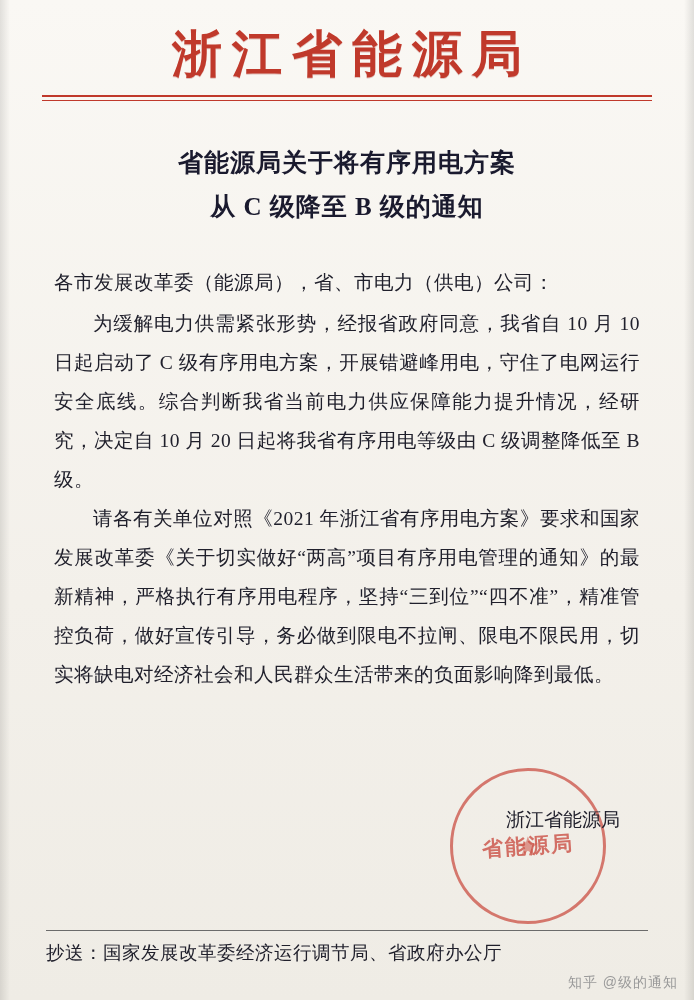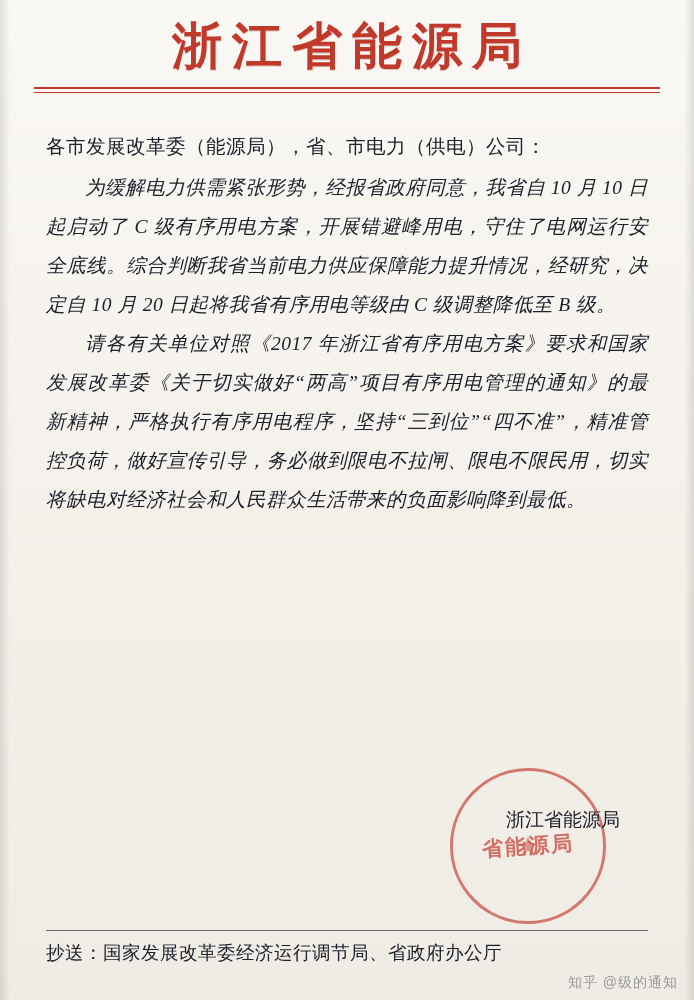--- a/index.html
+++ b/index.html
@@ -12,21 +12,21 @@
     background: #f2efe9;
     font-family: "Liberation Serif", serif;
     overflow: hidden;
   }
   .page {
     position: relative;
     width: 694px;
     height: 1000px;
     background: linear-gradient(180deg, #faf8f4 0%, #f3f0ea 60%, #efece5 100%);
     box-sizing: border-box;
-    padding: 0;
+    padding: 8px;
   }
   .masthead {
     text-align: center;
     padding-top: 18px;
   }
   .masthead-title {
     font-family: "DejaVu Serif", serif;
     font-weight: bold;
     font-size: 50px;
     letter-spacing: 10px;
@@ -65,21 +65,20 @@
     text-align: justify;
     text-justify: inter-ideograph;
     letter-spacing: 0.5px;
   }
   .salutation {
     margin-bottom: 2px;
   }
   .para {
     text-indent: 2em;
     margin: 0;
-    font-style: italic;
   }
   .sign-block {
     position: absolute;
     right: 74px;
     top: 800px;
     text-align: center;
     color: #20202c;
     font-size: 19px;
     line-height: 2.1;
     z-index: 3;
@@ -173,25 +172,29 @@
   <div class="edge-shadow-left"></div>
   <div class="edge-shadow-right"></div>
 
   <div class="masthead">
     <div class="masthead-title">浙江省能源局</div>
   </div>
 
   <div class="red-rule"></div>
   <div class="red-rule-thin"></div>
 
+  <div class="doc-title">
+    <span class="doc-title-line">省能源局关于将有序用电方案</span>
+    <span class="doc-title-line">从 C 级降至 B 级的通知</span>
+  </div>
 
   <div class="body-text">
     <p class="salutation">各市发展改革委（能源局），省、市电力（供电）公司：</p>
     <p class="para">为缓解电力供需紧张形势，经报省政府同意，我省自 10 月 10 日起启动了 C 级有序用电方案，开展错避峰用电，守住了电网运行安全底线。综合判断我省当前电力供应保障能力提升情况，经研究，决定自 10 月 20 日起将我省有序用电等级由 C 级调整降低至 B 级。</p>
-    <p class="para">请各有关单位对照《2017 年浙江省有序用电方案》要求和国家发展改革委《关于切实做好“两高”项目有序用电管理的通知》的最新精神，严格执行有序用电程序，坚持“三到位”“四不准”，精准管控负荷，做好宣传引导，务必做到限电不拉闸、限电不限民用，切实将缺电对经济社会和人民群众生活带来的负面影响降到最低。</p>
+    <p class="para">请各有关单位对照《2021 年浙江省有序用电方案》要求和国家发展改革委《关于切实做好“两高”项目有序用电管理的通知》的最新精神，严格执行有序用电程序，坚持“三到位”“四不准”，精准管控负荷，做好宣传引导，务必做到限电不拉闸、限电不限民用，切实将缺电对经济社会和人民群众生活带来的负面影响降到最低。</p>
   </div>
 
   <div class="seal">
     <div class="seal-inner">
       <div class="seal-text">省能源局</div>
     </div>
     <div class="seal-star">★</div>
   </div>
 
   <div class="sign-block">

